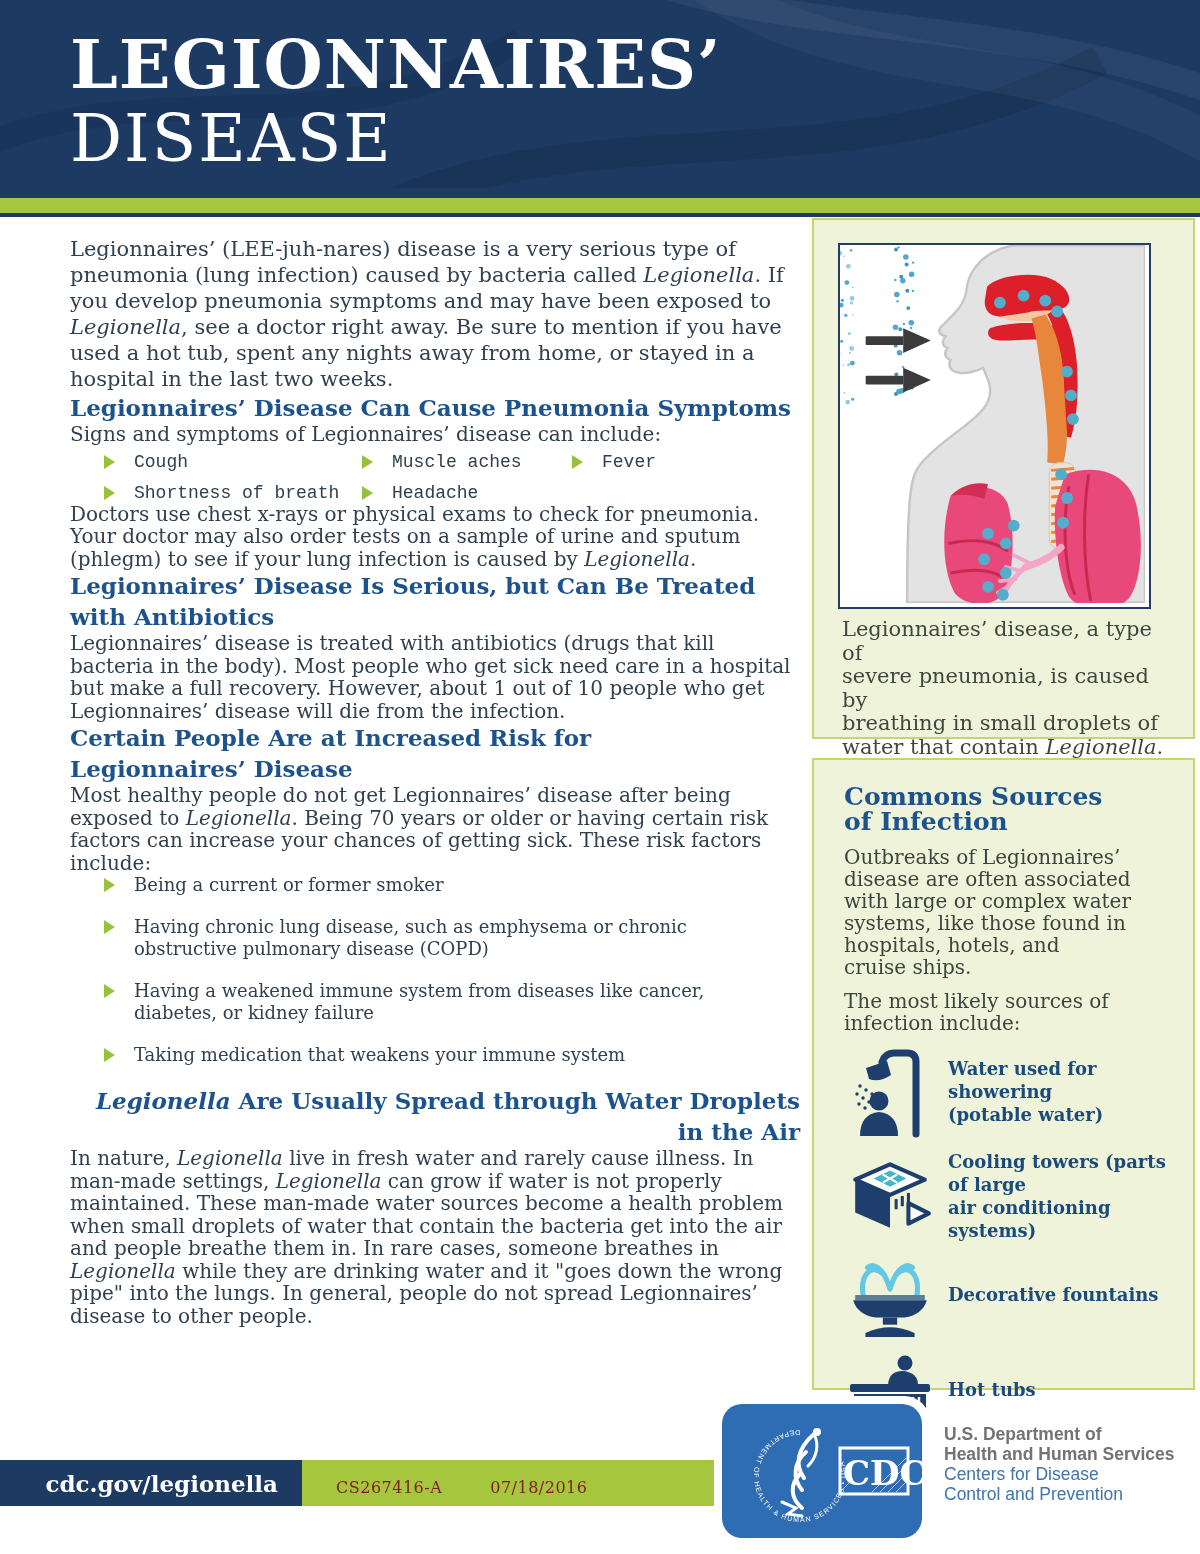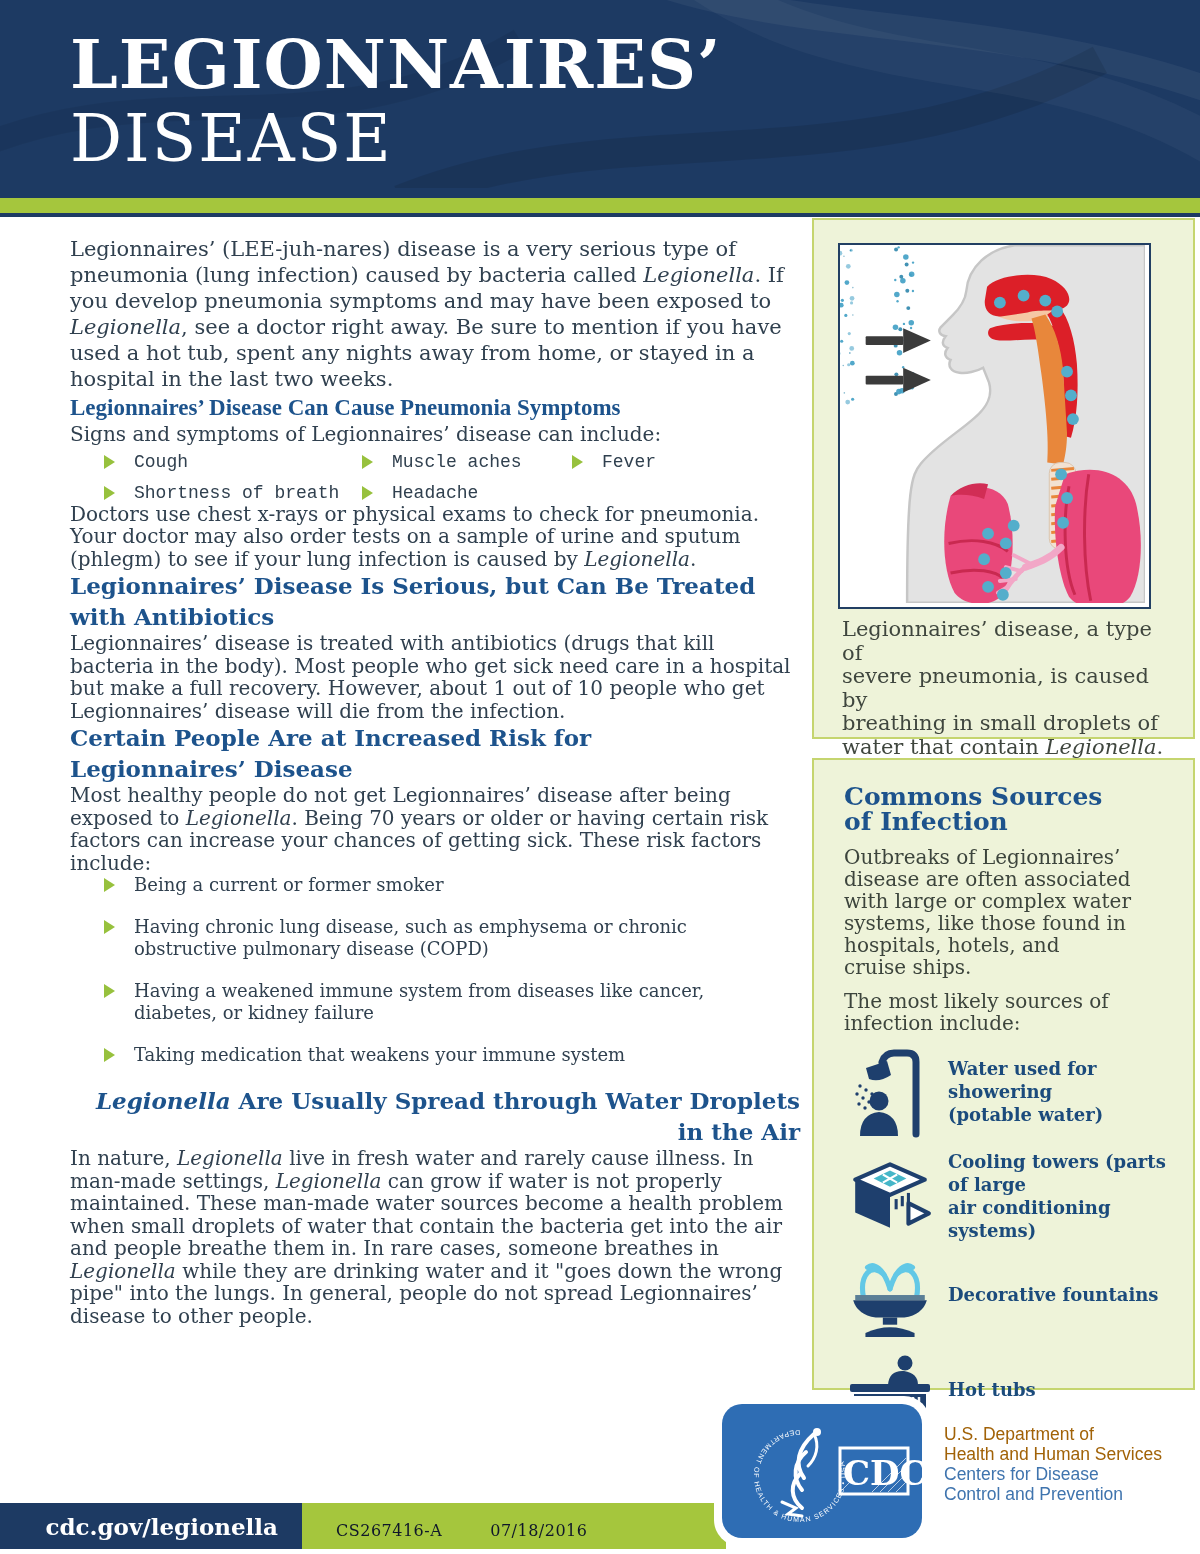--- a/index.html
+++ b/index.html
@@ -10,21 +10,21 @@
   .header svg.swirl{position:absolute;left:0;top:0;}
   .title{position:absolute;left:70px;top:30px;color:#ffffff;line-height:1;}
   .title .l1{display:block;font-size:68px;font-weight:700;letter-spacing:1px;}
   .title .l2{display:block;font-size:65px;font-weight:400;letter-spacing:2px;margin-top:8px;}
   .stripe{position:absolute;left:0;top:198px;width:1200px;height:15px;background:#a5c63d;}
   
   .main{position:absolute;left:70px;top:236px;width:730px;color:#30404f;}
   .main p{margin:0;font-size:20px;line-height:22.5px;}
   .main p.intro{font-size:21px;line-height:26px;}
   .main h2{margin:0;font-size:23px;line-height:31px;color:#1d538c;font-weight:700;}
-  .mt-h1{margin-top:23px;font-family:Liberation Serif, serif;} .mt-lead{margin-top:7px;} .mt-grid{margin-top:6px;font-family:Liberation Mono, monospace;}
+  .mt-h1{margin-top:23px;} .mt-lead{margin-top:7px;} .mt-grid{margin-top:6px;font-family:Liberation Mono, monospace;}
   .mt-p1{margin-top:8px;} .mt-h2{margin-top:27px;} .mt-p2{margin-top:7px;}
   .mt-h3{margin-top:33px;} .mt-p3{margin-top:7px;} .mt-ul{margin-top:11px;}
   .mt-h4{margin-top:43px;text-align:right;} .mt-p4{margin-top:9px;}
   .sym-grid{margin-left:34px;display:grid;grid-template-columns:258px 210px auto;row-gap:11px;}
   .sym{display:flex;align-items:center;font-size:18px;}
   .tri{width:0;height:0;border-left:11px solid #97c13d;border-top:7px solid transparent;
        border-bottom:7px solid transparent;flex-shrink:0;margin-right:19px;}
   ul.risk{list-style:none;margin:0;padding:0 0 0 34px;}
   ul.risk li{display:flex;margin-bottom:19px;font-size:18px;line-height:22.5px;}
   ul.risk .tri{margin-top:4px;}
@@ -37,31 +37,31 @@
             border:2px solid #223f63;overflow:hidden;}
   .caption{position:absolute;left:28px;top:398px;width:330px;margin:0;font-size:21px;line-height:23.5px;color:#3f463e;}
   .panel2 .inner{position:absolute;left:30px;top:24px;width:325px;}
   .panel2 h3{margin:0;font-size:25px;line-height:25px;color:#1d538c;font-weight:700;}
   .panel2 p{margin:12px 0 0 0;font-size:20px;line-height:22px;color:#3c443c;}
   .src-row{display:flex;align-items:center;}
   .src-icon{width:92px;flex-shrink:0;display:flex;justify-content:center;}
   .src-label{margin-left:12px;font-size:18px;font-weight:700;line-height:23px;color:#1b4b7c;}
   .r1{margin-top:10px;} .r2{margin-top:12px;} .r3{margin-top:8px;} .r4{margin-top:16px;}
   
-  .footer-bar{position:absolute;left:0;top:1503px;width:726px;height:46px;display:flex;}
+  .footer-bar{position:absolute;left:0;top:1460px;width:726px;height:46px;display:flex;}
   .bar-navy{width:302px;height:100%;background:#1d3a63;display:flex;align-items:center;
             justify-content:flex-end;padding-right:24px;box-sizing:border-box;}
   .bar-navy span{color:#ffffff;font-size:23px;font-weight:700;}
   .bar-green{flex:1;height:100%;background:#a5c63d;display:flex;align-items:center;}
-  .bar-green span{color:#0f172a;font-size:16px;letter-spacing:0.5px;margin-top:8px;}
+  .bar-green span{color:#7f1d1d;font-size:16px;letter-spacing:0.5px;margin-top:8px;}
   .doc-id{margin-left:34px;} .doc-date{margin-left:48px;}
   .cdc-block{position:absolute;left:714px;top:1396px;width:216px;height:150px;background:#ffffff;
              border-radius:26px;display:flex;align-items:center;justify-content:center;}
   .hhs{position:absolute;left:944px;top:1424px;font-family:"Liberation Sans",sans-serif;line-height:20px;font-size:17.5px;}
-  .hhs .b{font-weight:400;color:#a16207;}
+  .hhs .b{font-weight:700;color:#737373;}
   .hhs .r{font-weight:400;color:#3f74ae;}
 </style>
 </head>
 <body>
 
 <div class="page">
 
   <div class="header">
     <svg class="swirl" width="1200" height="188" viewBox="0 0 1200 188">
       <path d="M600,-40 C760,40 980,10 1210,90" stroke="rgba(255,255,255,0.05)" stroke-width="26" fill="none"></path>

